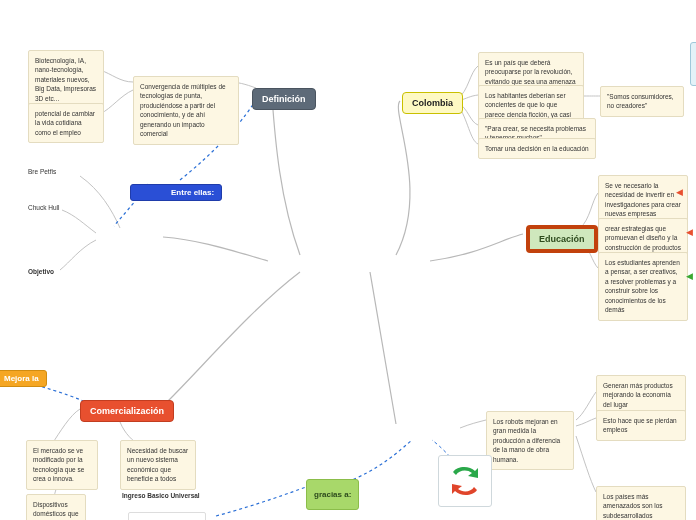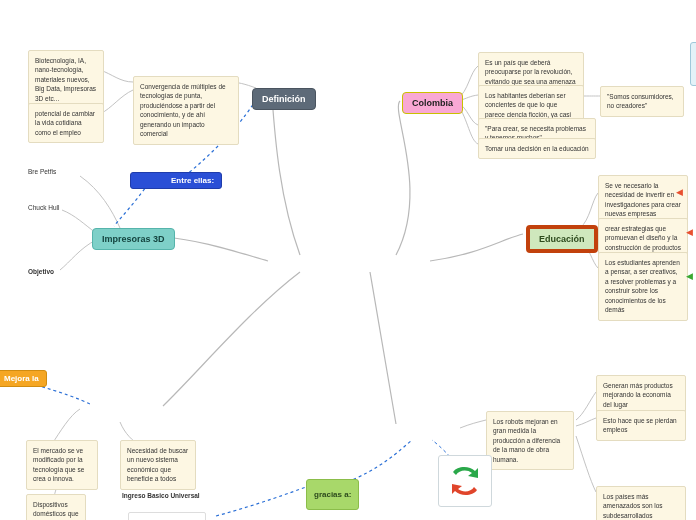--- a/index.html
+++ b/index.html
@@ -48,21 +48,21 @@
   .pill {
     border-radius: 4px;
     font-size: 9px;
     font-weight: bold;
     padding: 5px 9px;
     text-align: left;
     white-space: nowrap;
     color: #222;
   }
   .pill.gray   { background: #5d6a78; color: #ffffff; border: 1px solid #4a545f; }
-  .pill.yellow { background: #f9a8d4; color: #222222; border: 1px solid #c9c000; }
+  .pill.yellow { background: #fef9c3; color: #222222; border: 1px solid #c9c000; }
   .pill.green  { background: #cfe8bd; color: #2d4a1d; border: 4px solid #c2410c; }
   .pill.teal   { background: #7ed0c8; color: #14443f; border: 1px solid #56b4ab; }
   .pill.red    { background: #e8502f; color: #ffffff; border: 1px solid #c23d20; }
   .pill.blue   { background: #3333a8; color: #ffffff; border: 1px solid #262680; }
   .pill.mini-blue { background: #2a4fd6; color: #ffffff; border: 1px solid #1f3cab; font-size: 8px; padding: 3px 7px; border-radius: 3px; }
   .pill.mini-orange { background: #f5a623; color: #ffffff; border: 1px solid #d18c10; font-size: 8px; padding: 3px 7px; border-radius: 3px; }
   .pill.mini-green { background: #a8d86a; color: #2d4a1d; border: 1px solid #8bbd4a; font-size: 8px; padding: 10px 7px; border-radius: 3px; }
 
   
   .note {
@@ -179,30 +179,30 @@
   <div class="side-box" style="left:690px; top:42px; width:26px; height:42px;"></div>
 
   <div class="node pill green" style="left:526px; top:225px;">Educación</div>
   <div class="node note" style="left:598px; top:175px; width:90px;">Se ve necesario la necesidad de invertir en investigaciones para crear nuevas empresas mejorando la economía</div>
   <div class="node note" style="left:598px; top:218px; width:90px;">crear estrategias que promuevan el diseño y la construcción de productos</div>
   <div class="node note" style="left:598px; top:252px; width:90px;">Los estudiantes aprenden a pensar, a ser creativos, a resolver problemas y a construir sobre los conocimientos de los demás</div>
   <div class="node arrow-red" style="left:676px; top:188px;">◀</div>
   <div class="node arrow-red" style="left:686px; top:228px;">◀</div>
   <div class="node arrow-green" style="left:686px; top:272px;">◀</div>
 
-  <div class="node pill teal" style="left:92px; top:228px;">Impresoras 3D</div>
   <div class="node note plain" style="left:26px; top:165px; width:64px;">Bre Petfis</div>
   <div class="node note plain" style="left:26px; top:201px; width:64px;">Chuck Hull</div>
   <div class="node note bold plain" style="left:26px; top:265px; width:64px;">Objetivo</div>
   <div class="node note plain" style="left:-8px; top:228px; width:20px;"></div>
   <div class="node note plain" style="left:-8px; top:272px; width:20px;"></div>
   <div class="node note plain" style="left:-8px; top:296px; width:20px;"></div>
 
-  <div class="node pill mini-blue" style="left:130px; top:172px;padding-left:40px;">Entre ellas:</div>
-
+  <div class="node pill mini-blue" style="left:130px; top:184px;padding-left:40px;">Entre ellas:</div>
+
+  <div class="node pill red" style="left:80px; top:400px;">Comercialización</div>
   <div class="node note" style="left:26px; top:440px; width:72px;">El mercado se ve modificado por la tecnología que se crea o innova.</div>
   <div class="node note" style="left:120px; top:440px; width:76px;">Necesidad de buscar un nuevo sistema económico que beneficie a todos</div>
   <div class="node note bold plain" style="left:120px; top:489px; width:92px;">Ingreso Basico Universal</div>
   <div class="node note" style="left:26px; top:494px; width:60px;">Dispositivos domésticos que cumplen más</div>
   <div class="node pill mini-orange" style="left:-4px; top:370px;">Mejora la</div>
   <div class="node note white" style="left:128px; top:512px; width:78px; height:20px;"></div>
 
   <div class="node note" style="left:486px; top:411px; width:88px;">Los robots mejoran en gran medida la producción a diferencia de la mano de obra humana.</div>
   <div class="node note" style="left:596px; top:375px; width:90px;">Generan más productos mejorando la economía del lugar</div>
   <div class="node note" style="left:596px; top:410px; width:90px;">Esto hace que se pierdan empleos</div>

